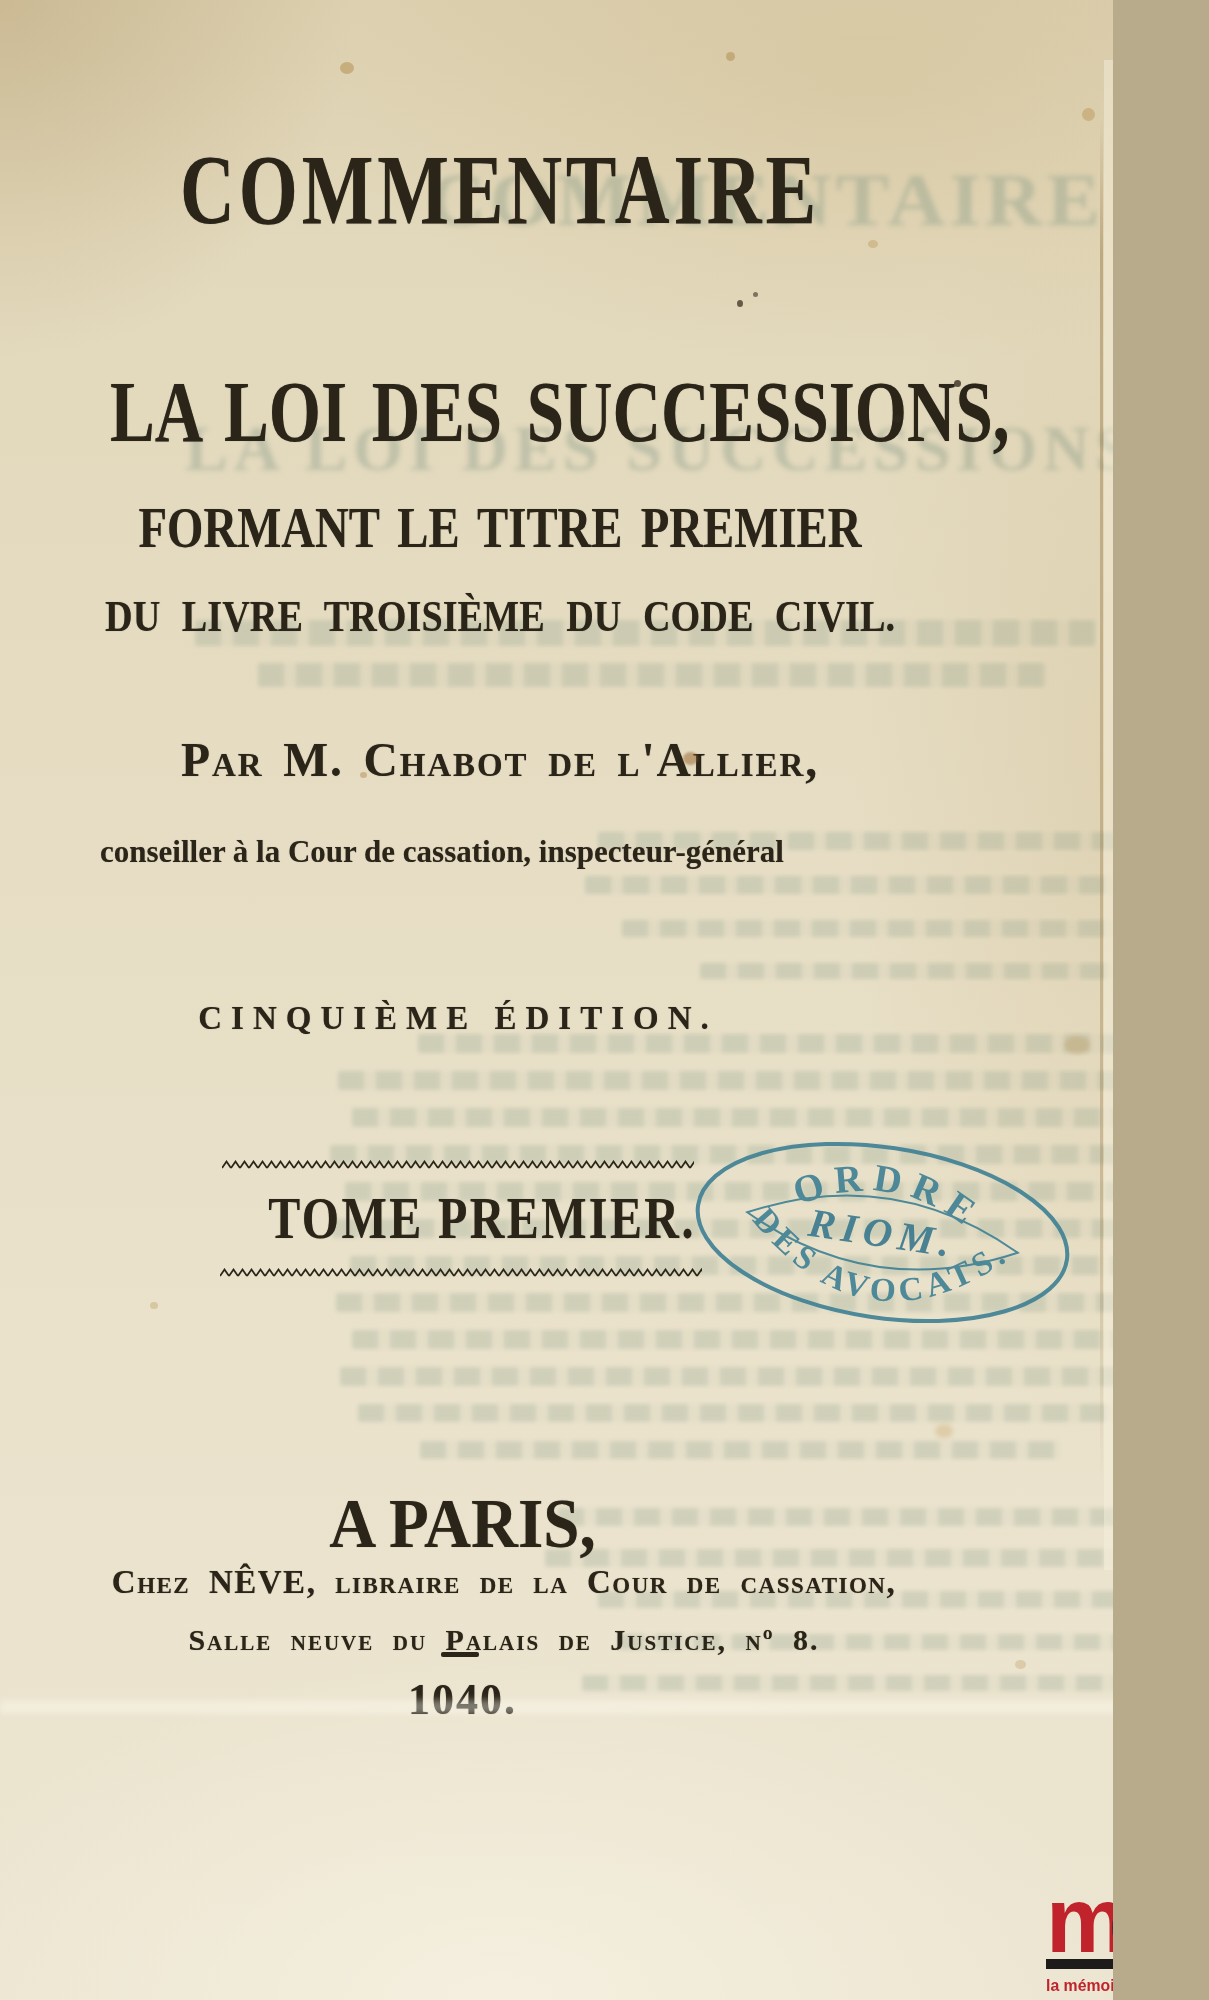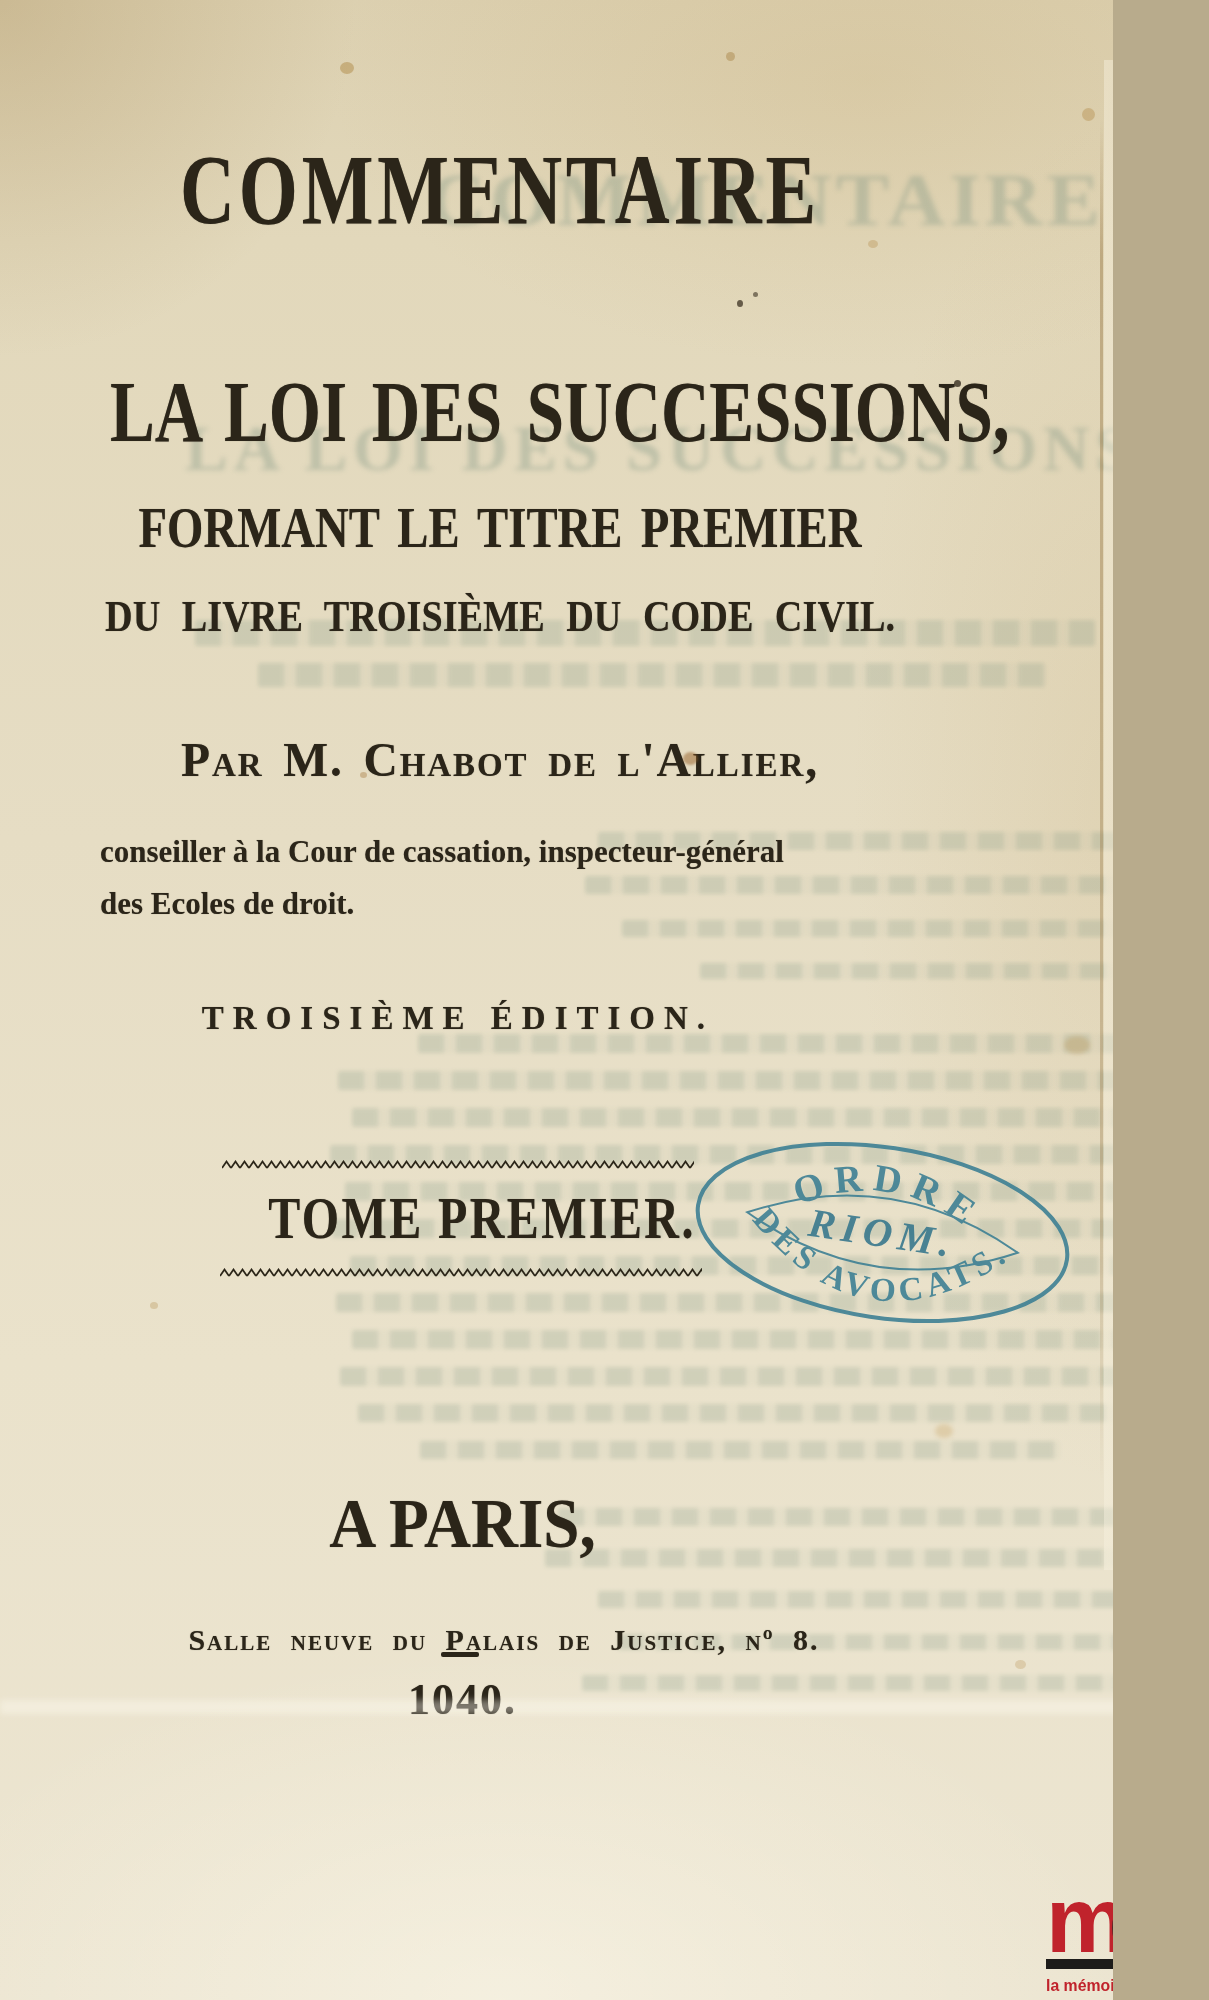--- a/index.html
+++ b/index.html
@@ -88,24 +88,23 @@
   <div class="gl" style="left:582px;top:1675px;width:560px;height:16px"></div>
 
   <div class="line w1000 t-main">COMMENTAIRE</div>
   <div class="line w1000 t-subject">LA LOI DES SUCCESSIONS,</div>
   <div class="line w1000 t-formant">FORMANT LE TITRE PREMIER</div>
   <div class="line w1000 t-livre">DU LIVRE TROISIÈME DU CODE CIVIL.</div>
   <div class="line w1000 t-byline">Par M. Chabot de l'Allier,</div>
 
   <div class="creds">
     <div class="c2">conseiller à la Cour de cassation, inspecteur-général</div>
-    <div class="c3">des Ecoles de droit.</div>
   </div>
 
-  <div class="line w916 t-edition">TROISIÈME ÉDITION.</div>
+  <div class="line w916 t-edition">CINQUIÈME ÉDITION.</div>
 
   <svg class="zig zig1" viewBox="0 0 472 9" preserveAspectRatio="none">
     <defs>
         <pattern id="zzA" width="9" height="9" patternUnits="userSpaceOnUse">
       <path d="M0 8 L4.5 1.5 L9 8" fill="none" stroke="#2c2619" stroke-width="1.8"></path>
         </pattern>
       </defs>
     <rect width="472" height="9" fill="url(#zzA)"></rect>
   </svg>
 
@@ -130,20 +129,21 @@
         <textPath href="#arcTop" startOffset="50%" text-anchor="middle">ORDRE</textPath>
       </text>
       <text font-family="Liberation Serif, DejaVu Serif, serif" font-size="33" font-weight="bold" fill="#3a7e93" letter-spacing="5">
         <textPath href="#arcBot" startOffset="50%" text-anchor="middle">DES AVOCATS.</textPath>
       </text>
       <text x="190" y="104" text-anchor="middle" font-family="Liberation Serif, DejaVu Serif, serif" font-size="40" font-weight="bold" font-style="italic" fill="#35768c" letter-spacing="6">RIOM.</text>
     </svg>
   </div>
 
   <div class="line w925 t-city">A PARIS,</div>
+  <div class="line w1008 t-pub1">Chez NÊVE, libraire de la Cour de cassation,</div>
   <div class="line w1008 t-pub2">Salle neuve du Palais de Justice, nº 8.</div>
   <div class="dash"></div>
   <div class="line w925 t-year">1040.</div>
 
   <div class="fx" style="left:340px;top:62px;width:14px;height:12px;background:rgba(170,130,60,.45)"></div>
   <div class="fx" style="left:726px;top:52px;width:9px;height:9px;background:rgba(160,120,55,.4)"></div>
   <div class="fx" style="left:1082px;top:108px;width:13px;height:13px;background:rgba(175,135,65,.38)"></div>
   <div class="fx" style="left:868px;top:240px;width:10px;height:8px;background:rgba(180,140,75,.35)"></div>
   <div class="fx" style="left:737px;top:300px;width:6px;height:7px;background:rgba(60,50,35,.75)"></div>
   <div class="fx" style="left:753px;top:292px;width:5px;height:5px;background:rgba(60,50,35,.6)"></div>

